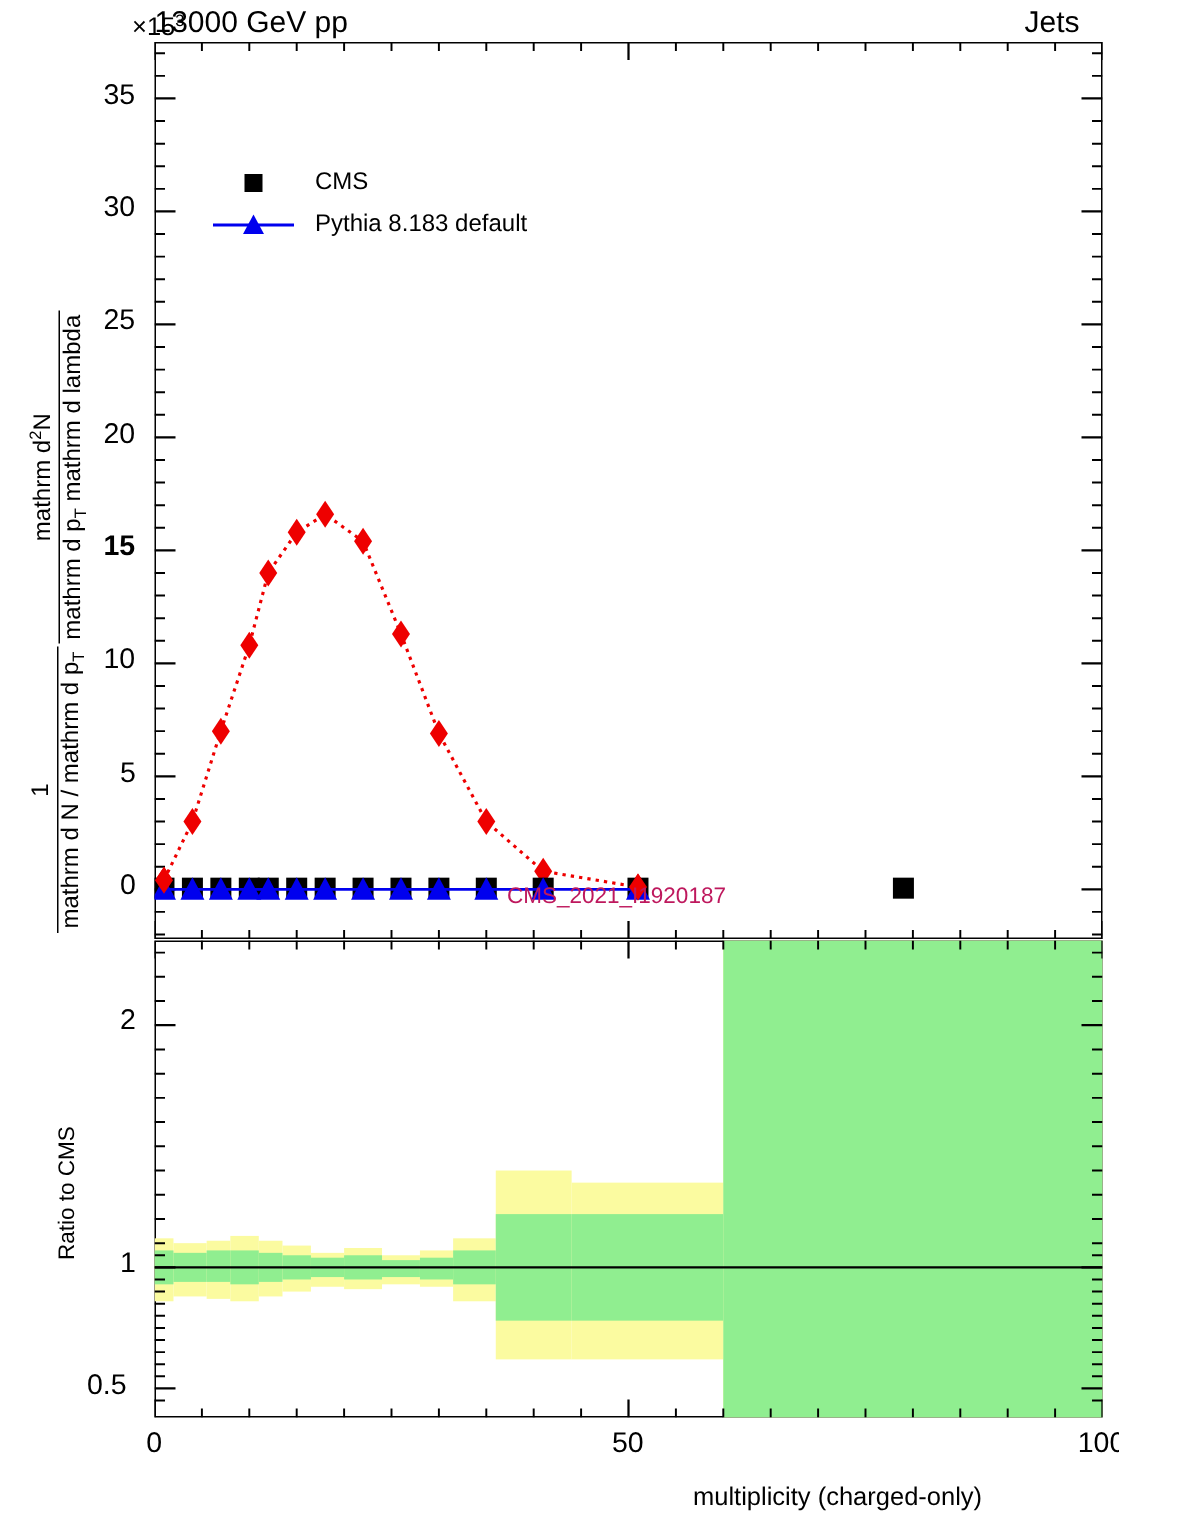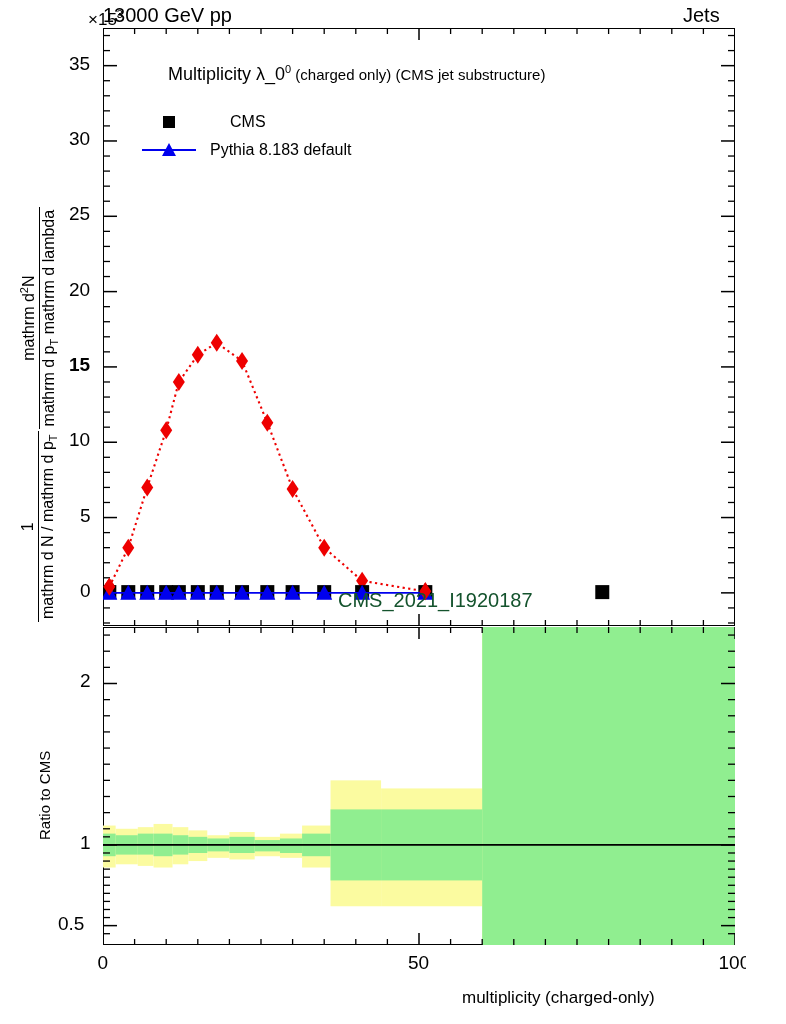--- a/index.html
+++ b/index.html
@@ -6,21 +6,21 @@
   body{width:786px;height:1024px;font-family:"Liberation Sans",sans-serif;color:#000;}
   #root{position:relative;width:746px;height:1024px;overflow:hidden;}
   .txt{position:absolute;white-space:nowrap;}
   .vert{transform-origin:0 0;}
   .frame{position:absolute;border:1.4px solid #000;box-sizing:border-box;}
   svg{display:block;}
   .hdr{font-size:20px;}
   .axlbl{font-size:17px;}
   .tick{font-size:19px;}
   .side{font-size:13px;fill:#8a8a8a;color:#8a8a8a;}
-  .wm{font-size:20px;color:#14532d;}
+  .wm{font-size:15px;color:#be185d;}
   .legtxt{font-size:16px;}
   .title{font-size:18px;}
   .title .sub{font-size:15px;}
   .sup{font-size:11px;vertical-align:super;}
   .sub2{font-size:11px;vertical-align:sub;}
   .rlab{font-size:15px;}
 </style>
 </head>
 <body>
 
@@ -219,26 +219,23 @@
       <div class="txt tick" style="left: 80px; top: 579.861px;">0</div>
       <div class="txt tick" style="left: 80px; top: 504.547px;">5</div>
       <div class="txt tick" style="left: 69px; top: 429.232px; text-align: right;">10</div>
       <div class="txt tick" style="left: 69px; top: 353.917px; font-weight: bold;">15</div>
       <div class="txt tick" style="left: 69px; top: 278.602px;">20</div>
       <div class="txt tick" style="left: 69px; top: 203.287px;">25</div>
       <div class="txt tick" style="left: 69px; top: 127.972px;">30</div>
       <div class="txt tick" style="left: 69px; top: 52.6574px;">35</div>
     </div>
 
-  <div class="txt title" style="left:168px;top:63px;">
-    <span>Multiplicity </span><span>λ_0</span><span class="sup">0</span><span class="sub"> (charged only) </span><span class="sub">(CMS jet substructure)</span>
-  </div>
 
   <div id="legend" style="position:absolute;left:140px;top:108px;">
-      <div style="display: flex; align-items: center; height: 28px; gap: 20px;">
+      <div style="display: flex; align-items: center; height: 28px;">
         <svg width="58" height="22">
           <rect x="23" y="5" width="12" height="12" fill="#000000"></rect>
         </svg>
         <span class="legtxt" style="margin-left: 12px;">CMS</span>
       </div>
       <div style="display: flex; align-items: center; height: 28px;">
         <svg width="58" height="22">
           <line x1="2" y1="11" x2="56" y2="11" stroke="#0000ee" stroke-width="2"></line>
           <polygon points="22,17 36,17 29,4" fill="#0000ee"></polygon>
         </svg>

